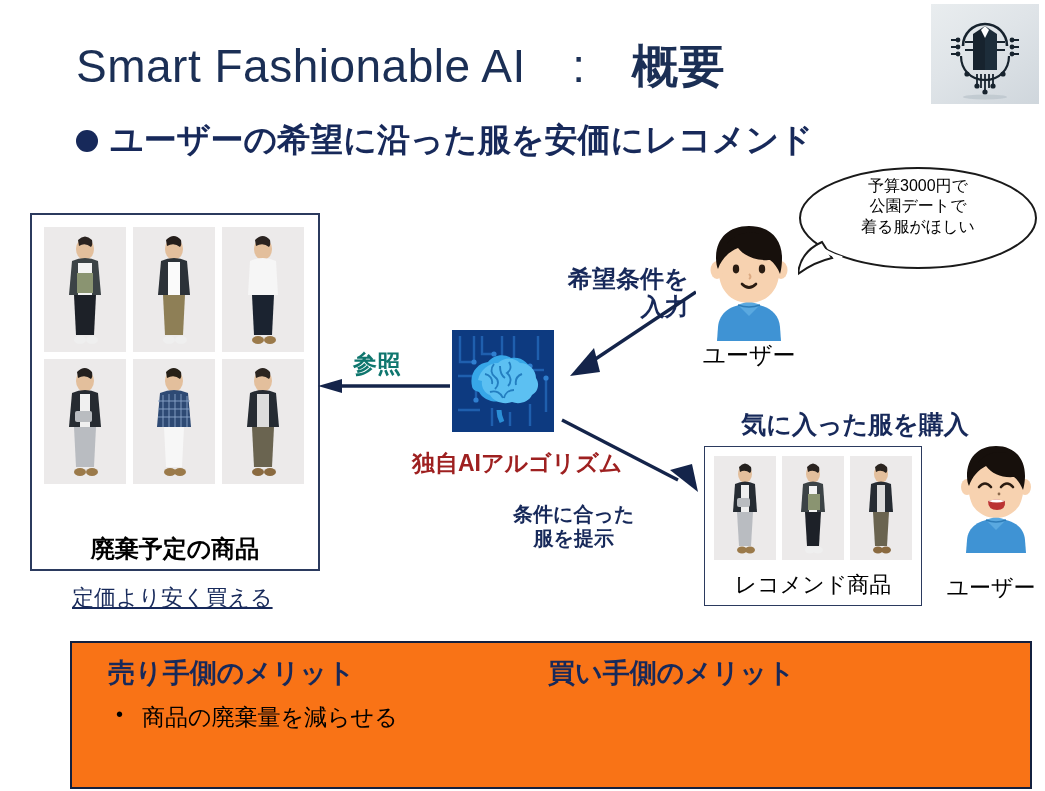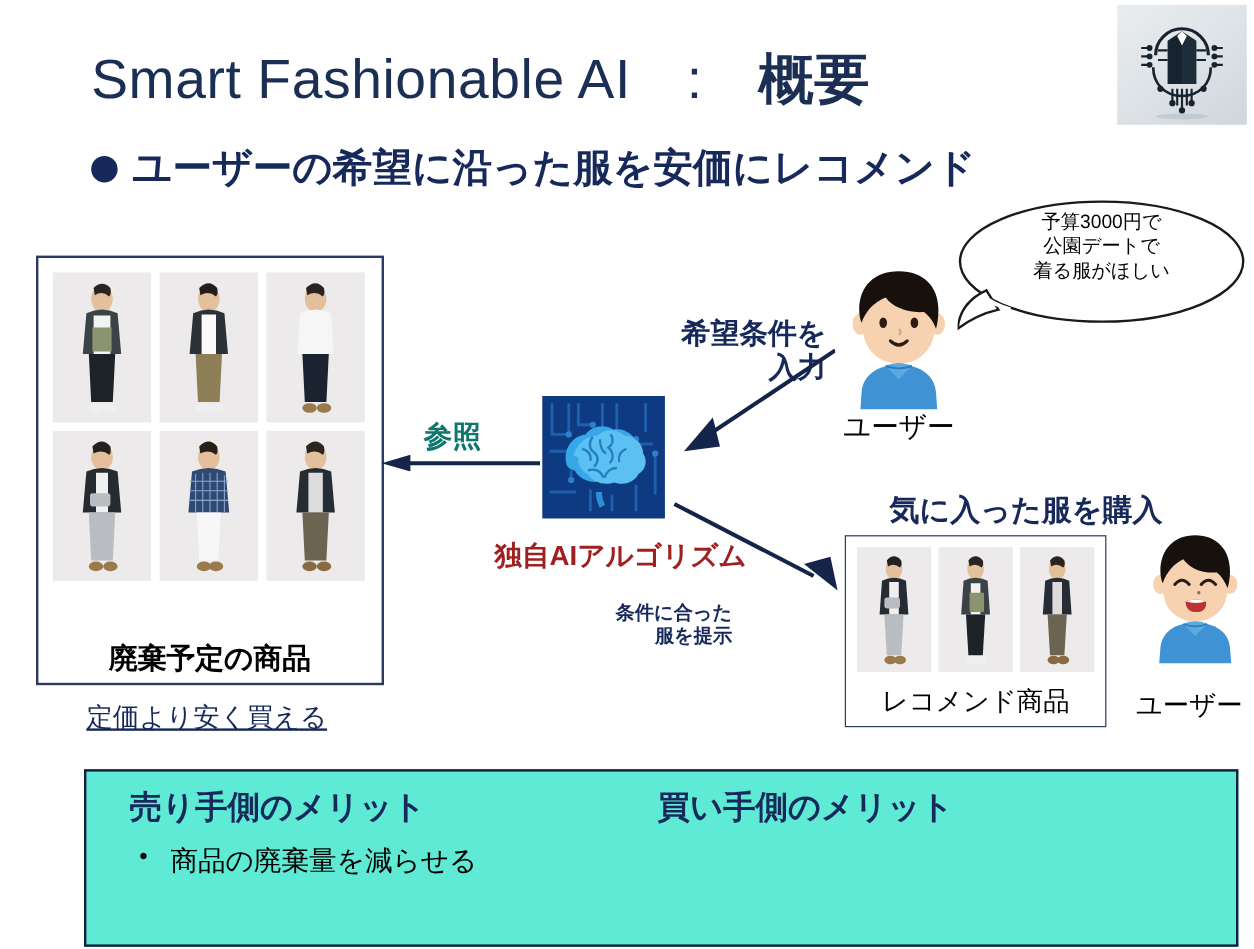--- a/index.html
+++ b/index.html
@@ -36,22 +36,22 @@
     background:#0d2f6e;}
   #algo-label{left:373px;top:448px;font-size:23px;font-weight:bold;
     color:#9e2020;white-space:nowrap;margin-left:39px;}
 
   
   #ref-label{left:353px;top:348px;font-size:24px;font-weight:bold;color:#0f766e;}
   #arrow-ref{left:318px;top:379px;width:132px;height:14px;}
   #input-label{left:536px;top:265px;font-size:24px;font-weight:bold;
     color:#17295a;line-height:1.18;text-align:right;margin-left:32px;}
   #arrow-input{left:556px;top:288px;width:140px;height:90px;}
-  #suggest-label{left:513px;top:503px;font-size:16px;font-weight:bold;
-    color:#17295a;line-height:1.18;text-align:right;}
+  #suggest-label{left:513px;top:503px;font-size:20px;font-weight:bold;
+    color:#17295a;line-height:1.18;text-align:center;}
   #arrow-suggest{left:560px;top:418px;width:150px;height:85px;}
 
   
   #user-top{left:694px;top:222px;width:110px;height:120px;}
   #user-top-label{left:694px;top:340px;width:110px;text-align:center;
     font-size:23px;color:#000;}
   #bubble{left:798px;top:166px;width:240px;height:110px;}
   #bubble-text{left:802px;top:176px;width:232px;text-align:center;
     font-size:16px;line-height:1.28;color:#000;}
 
@@ -63,21 +63,21 @@
   #recommend-box .photo-grid{left:9px;top:9px;width:200px;gap:6px;}
   #recommend-box .photo{width:62px;height:104px;}
   #recommend-label{left:704px;top:570px;width:218px;text-align:center;
     font-size:22px;color:#000;}
   #user-right{left:952px;top:443px;width:88px;height:110px;}
   #user-right-label{left:936px;top:573px;width:110px;text-align:center;
     font-size:22px;color:#000;}
 
   
   #merit-box{left:70px;top:641px;width:962px;height:148px;
-    border:2.5px solid #13203f;background:#5eead4;box-sizing:border-box;
+    border:2.5px solid #13203f;background:#f97316;box-sizing:border-box;
     display:flex;}
   .merit-col{padding:12px 0 0 0;}
   .merit-col.left{width:440px;padding-left:36px;}
   .merit-col.right{width:470px;}
   .merit-title{font-size:27px;font-weight:bold;color:#17295a;
     margin:0 0 10px 0;white-space:nowrap;}
   .merit-list{list-style:none;margin:0;padding:0;}
   .merit-list li{font-size:23px;color:#000;line-height:1.42;
     position:relative;padding-left:34px;white-space:nowrap;}
   .merit-list li:before{content:"•";position:absolute;left:8px;top:-1px;

